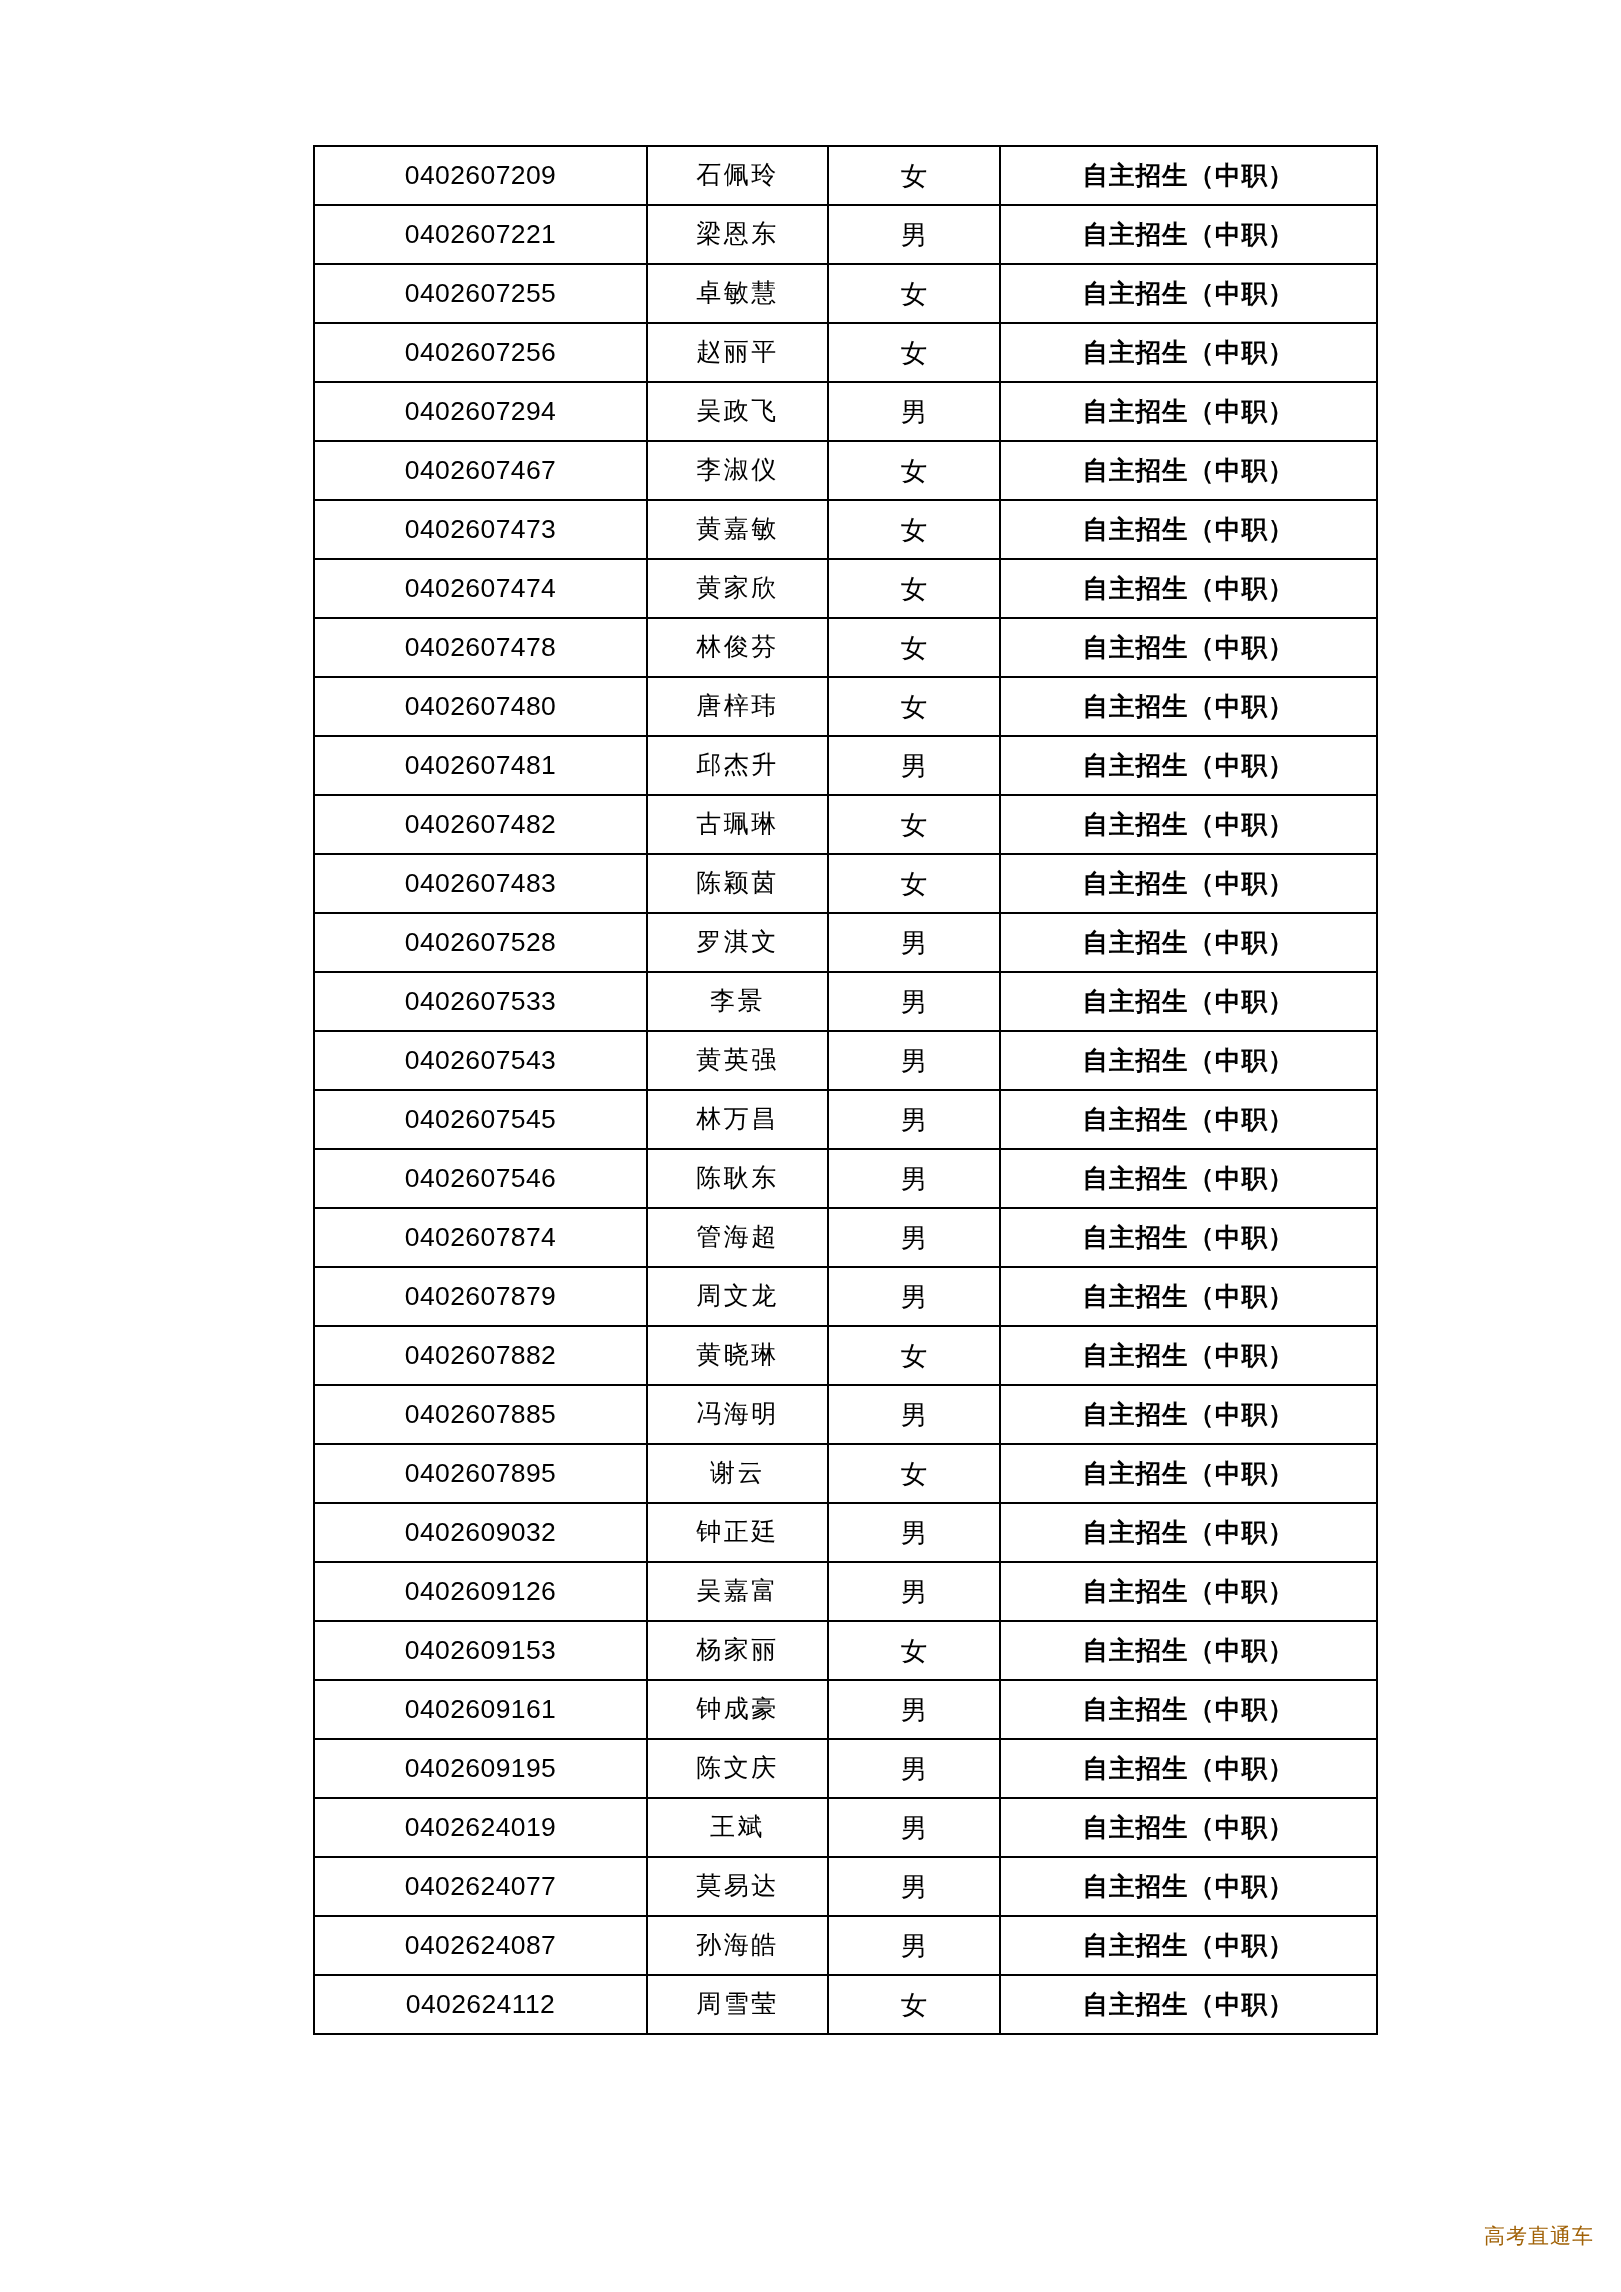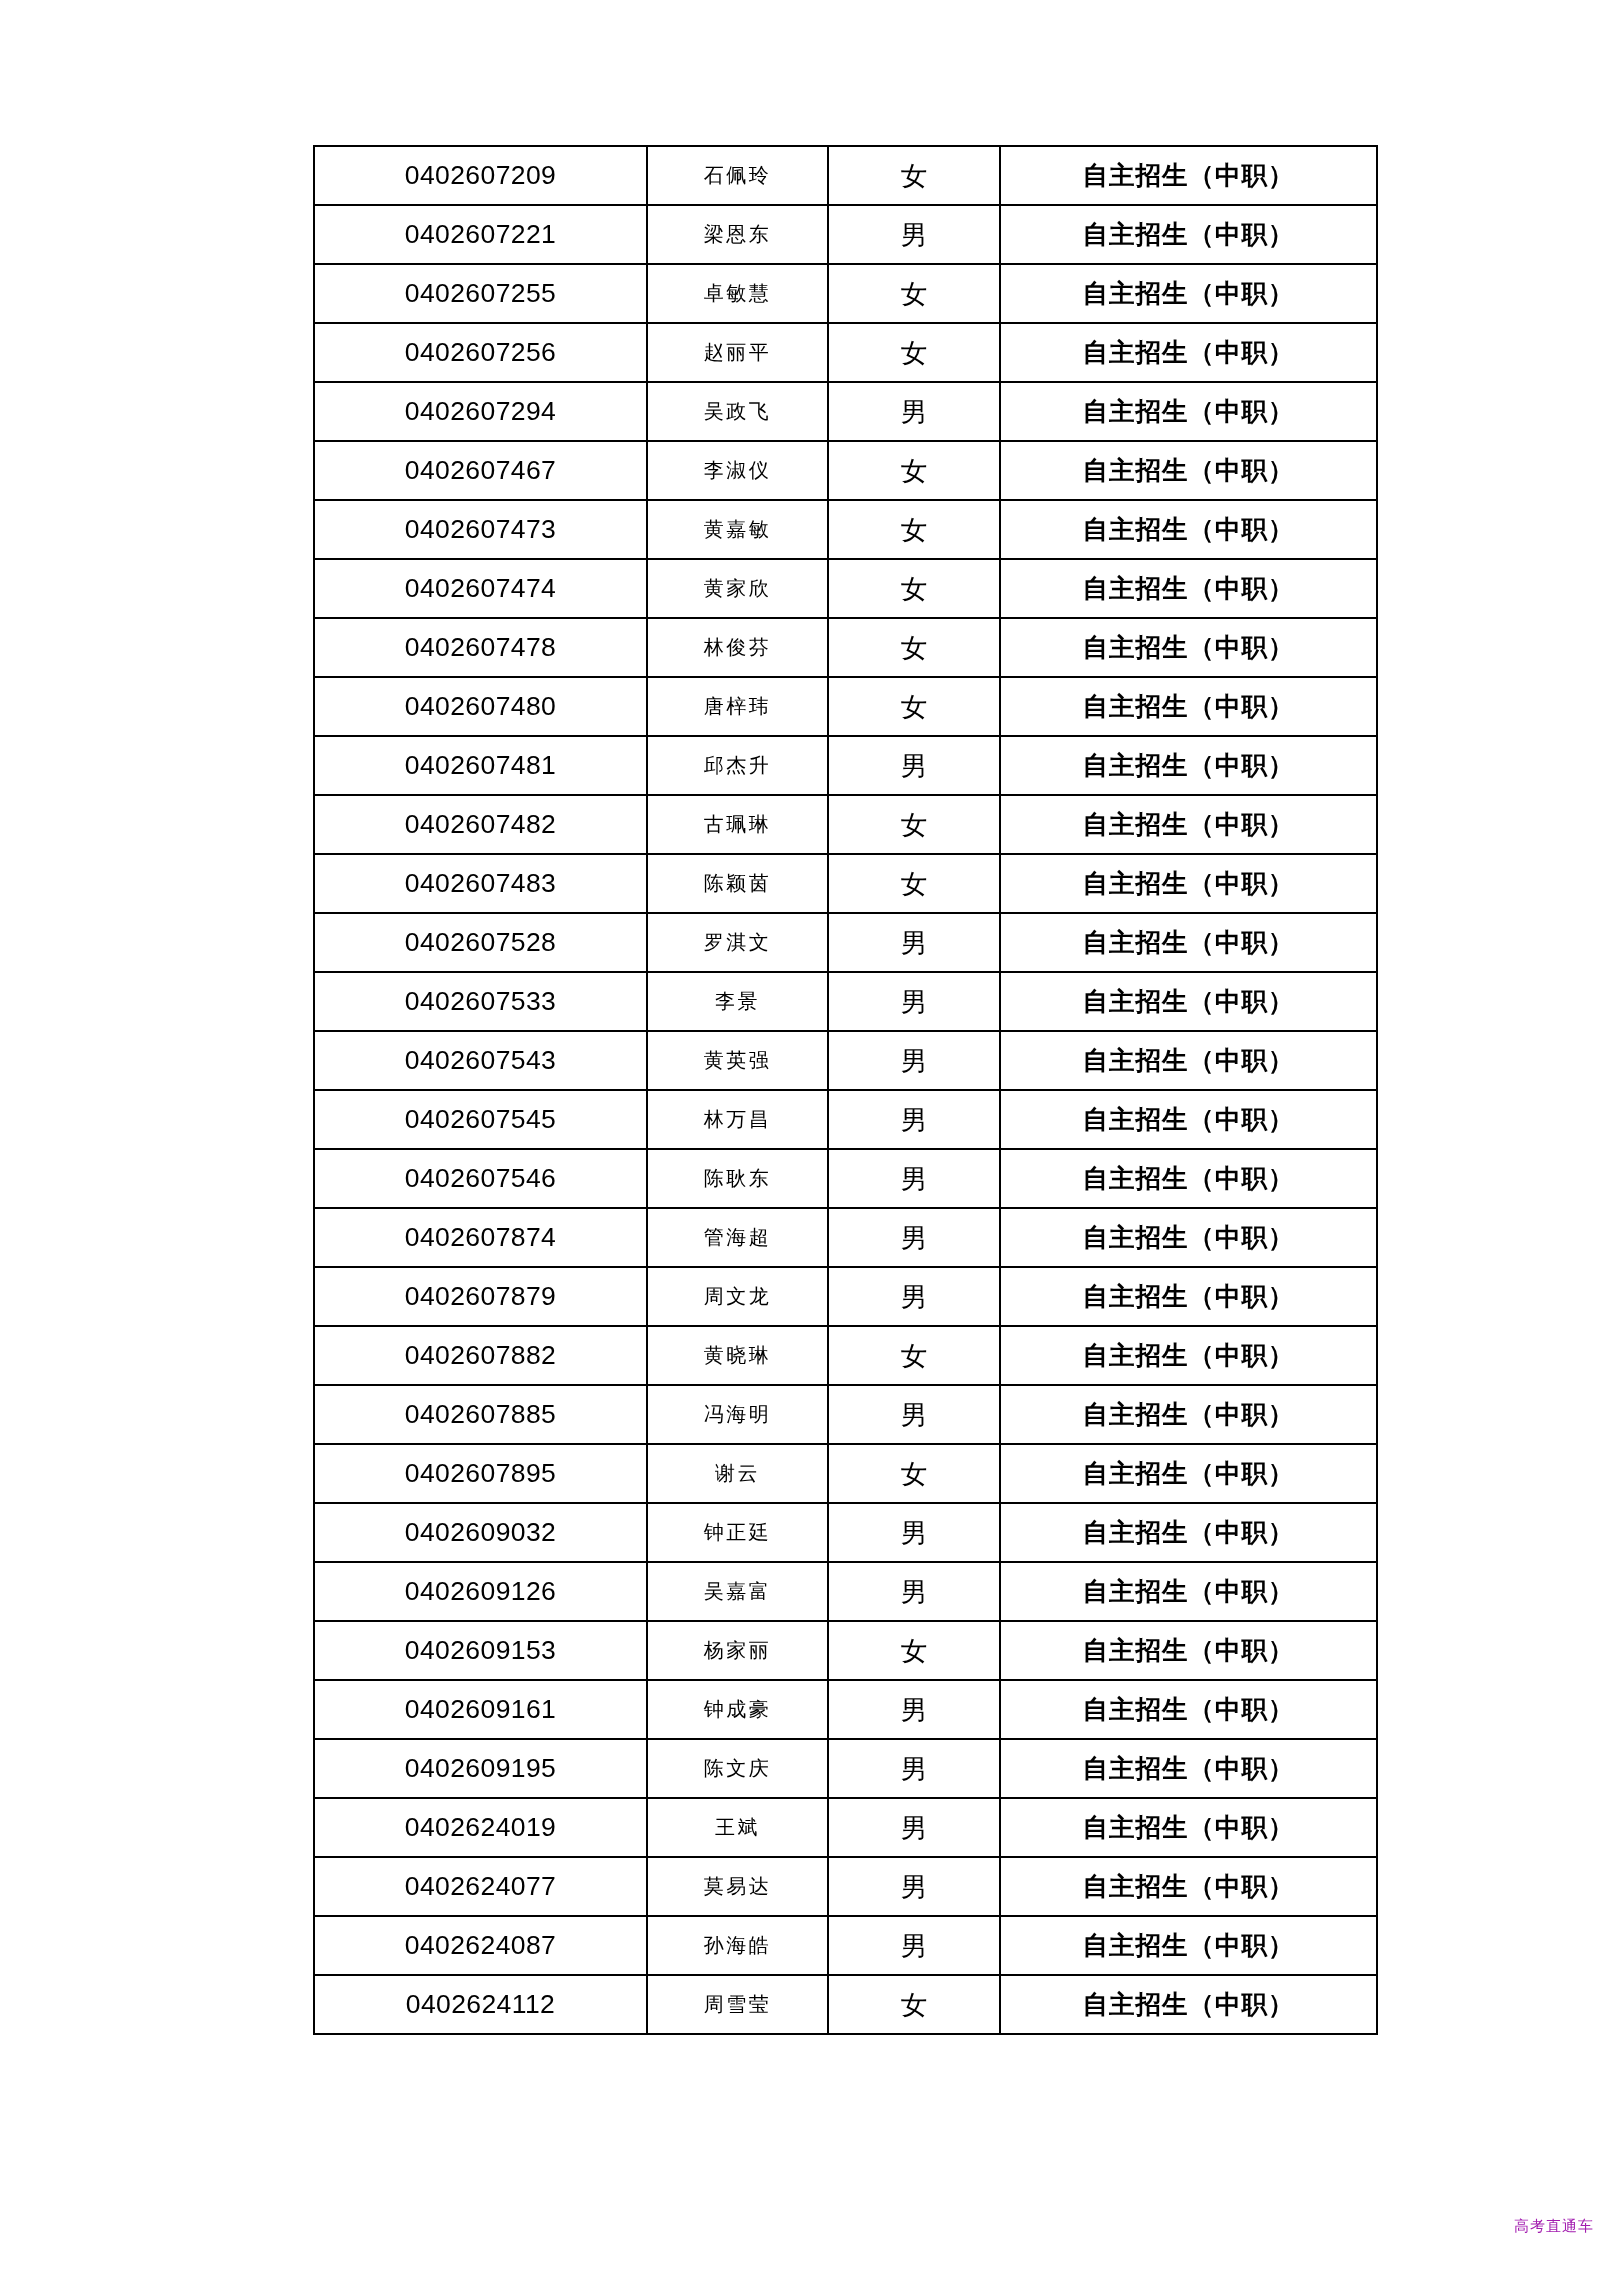--- a/index.html
+++ b/index.html
@@ -55,21 +55,21 @@
   }
 
   td.cell-id {
     font-family: "Liberation Sans", "DejaVu Sans", sans-serif;
     font-size: 26.5px;
     letter-spacing: 0.4px;
     font-weight: 400;
   }
   td.cell-name {
     font-family: "DejaVu Sans", "Liberation Sans", sans-serif;
-    font-size: 20px;
+    font-size: 25px;
     letter-spacing: 2.5px;
   }
   td.cell-sex {
     font-family: "DejaVu Sans", "Liberation Sans", sans-serif;
     font-size: 26.5px;
   }
   td.cell-type {
     font-family: "DejaVu Sans", "Liberation Sans", sans-serif;
     font-size: 25.5px;
     letter-spacing: 1px;
@@ -77,24 +77,24 @@
   }
 
   
   table.roster {
     border: 2.9px solid #000000;
   }
 
   #watermark {
     position: absolute;
     right: 61px;
-    bottom: 57px;
+    bottom: 43px;
     font-family: "DejaVu Sans", "Liberation Sans", sans-serif;
-    font-size: 15px;
-    color: #a21caf;
+    font-size: 21px;
+    color: #a16207;
     letter-spacing: 1px;
     user-select: none;
   }
 </style>
 </head>
 <body>
 
 <div id="page">
 
   <div id="table-wrap">

